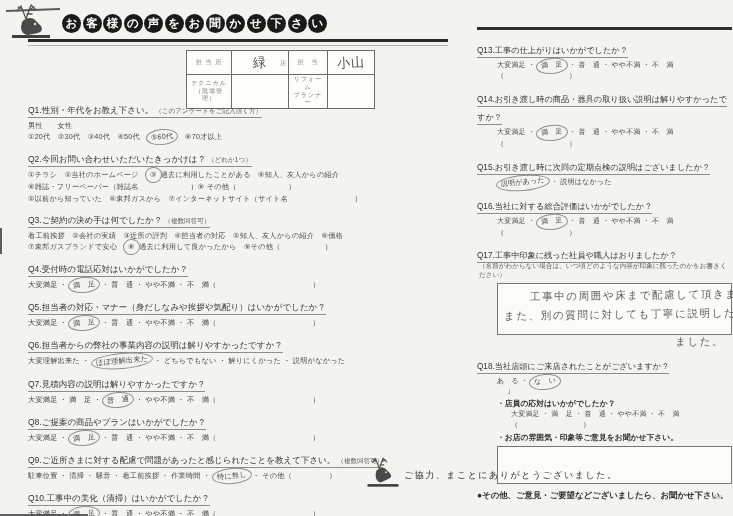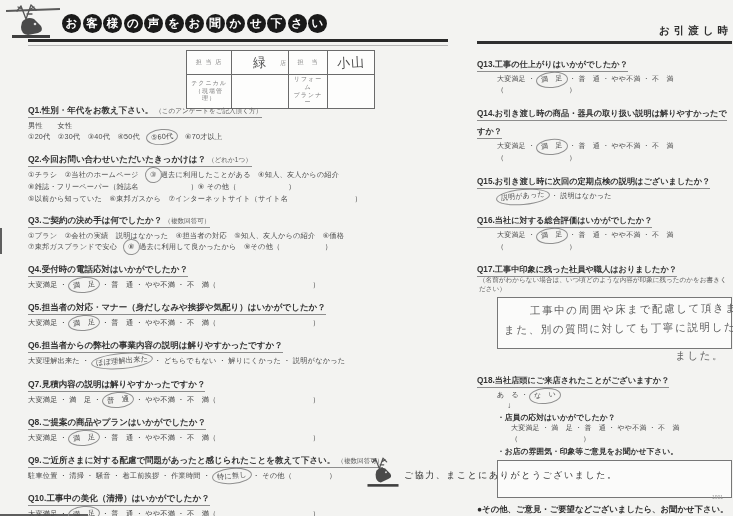--- a/index.html
+++ b/index.html
@@ -31,21 +31,21 @@
   .cell-suffix{position:absolute;right:2px;top:8px;font-size:6px;color:#8a8a8a;}
   
   .col-left{position:absolute;left:28px;top:99px;width:424px;}
   .col-right{position:absolute;left:477px;top:24px;width:255px;}
   .handover-label{text-align:right;font-size:10.5px;font-weight:bold;letter-spacing:4px;color:#2e2e2e;}
   .handover-line{height:2.5px;background:#2f2f2f;margin-top:3px;margin-bottom:9px;}
   
   .q{margin-bottom:5px;}
   .col-right .q{margin-bottom:6px;}
   .q-u{border-bottom:1px solid #8d8d8d;padding-bottom:1px;}
-  .q-title{font-weight:bold;font-size:8.5px;color:#333;}
+  .q-title{font-weight:normal;font-size:8.5px;color:#333;}
   .col-right .q-title{font-size:8.2px;}
   .q-note{font-size:6.6px;color:#5c5c5c;margin-left:2px;}
   .q-body{margin-top:3px;}
   .col-right .q-body{margin-left:20px;}
   .q-line{font-size:7.2px;color:#4a4a4a;line-height:1.55;letter-spacing:0.2px;}
   .col-right .q-line{font-size:7px;}
   .circled{
     display:inline-block;border:1.3px solid #909090;border-radius:50%;
     padding:1px 4px 2px;margin:-2px -1px;transform:rotate(-5deg);
   }
@@ -143,21 +143,21 @@
       <div class="q-head"><span class="q-u"><span class="q-title">Q2.今回お問い合わせいただいたきっかけは？</span><span class="q-note">（どれか1つ）</span></span></div>
       <div class="q-body">
         <div class="q-line"><span class="seg">①チラシ　②当社のホームページ　</span><span class="circled">③</span><span class="seg">過去に利用したことがある　④知人、友人からの紹介</span></div>
         <div class="q-line"><span class="seg">⑧雑誌・フリーペーパー（雑誌名　　　　　　　）⑨ その他（　　　　　　　）</span></div>
         <div class="q-line"><span class="seg">⑤以前から知っていた　⑥東邦ガスから　⑦インターネットサイト（サイト名　　　　　　　　　）</span></div>
       </div>
     </div>
     <div class="q">
       <div class="q-head"><span class="q-u"><span class="q-title">Q3.ご契約の決め手は何でしたか？</span><span class="q-note">（複数回答可）</span></span></div>
       <div class="q-body">
-        <div class="q-line"><span class="seg">①プラン　②会社の実績　説明はなかった　④担当者の対応　⑤知人、友人からの紹介　⑥価格</span></div>
+        <div class="q-line"><span class="seg">着工前挨拶　②会社の実績　③近所の評判　④担当者の対応　⑤知人、友人からの紹介　⑥価格</span></div>
         <div class="q-line"><span class="seg">⑦東邦ガスブランドで安心　</span><span class="circled">⑧</span><span class="seg">過去に利用して良かったから　⑨その他（　　　　　　）</span></div>
       </div>
     </div>
     <div class="q">
       <div class="q-head"><span class="q-u"><span class="q-title">Q4.受付時の電話応対はいかがでしたか？</span></span></div>
       <div class="q-body">
         <div class="q-line"><span class="seg">大変満足 ・ </span><span class="circled">満　足</span><span class="seg"> ・ 普　通 ・ やや不満 ・ 不　満（　　　　　　　　　　　　　）</span></div>
       </div>
     </div>
     <div class="q">
@@ -192,21 +192,20 @@
     </div>
     <div class="q">
       <div class="q-head"><span class="q-u"><span class="q-title">Q10.工事中の美化（清掃）はいかがでしたか？</span></span></div>
       <div class="q-body">
         <div class="q-line"><span class="seg">大変満足 ・ </span><span class="circled">満　足</span><span class="seg"> ・ 普　通 ・ やや不満 ・ 不　満（　　　　　　　　　　　　　）</span></div>
       </div>
     </div>
   </div>
 
 <div class="col-right">
-  <div class="handover-label">お引渡し時</div>
   <div class="handover-line"></div>
   <div>
       <div class="q">
         <div class="q-head"><span class="q-u"><span class="q-title">Q13.工事の仕上がりはいかがでしたか？</span></span></div>
         <div class="q-body">
           <div class="q-line"><span class="seg">大変満足 ・ </span><span class="circled">満　足</span><span class="seg"> ・ 普　通 ・ やや不満 ・ 不　満（　　　　　　　　　）</span></div>
         </div>
       </div>
       <div class="q">
         <div class="q-head"><span class="q-u"><span class="q-title">Q14.お引き渡し時の商品・器具の取り扱い説明は解りやすかったですか？</span></span></div>

